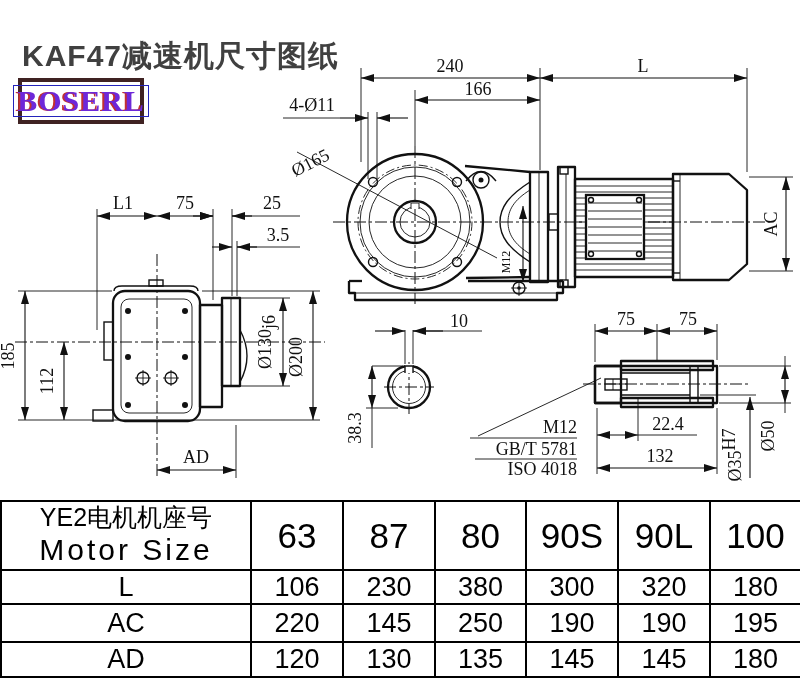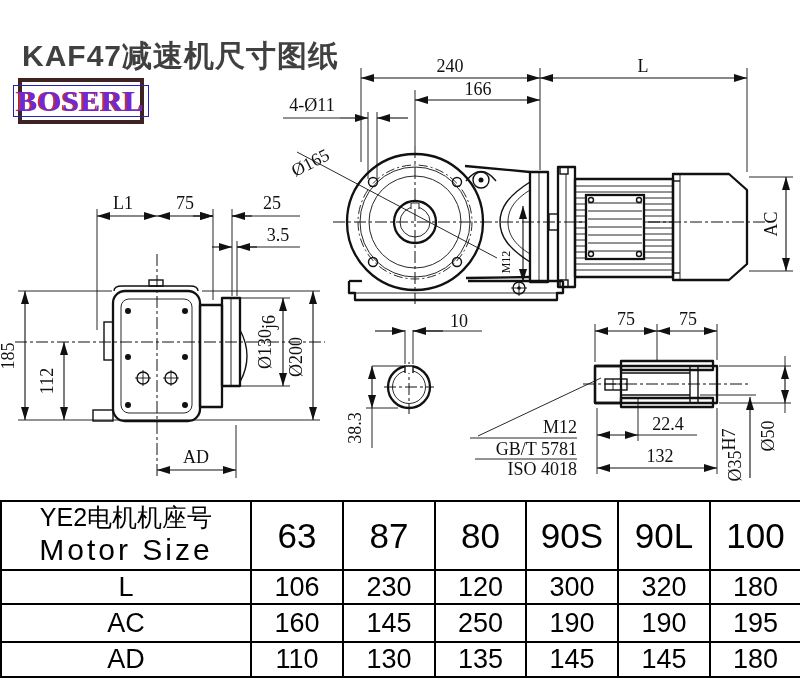--- a/index.html
+++ b/index.html
@@ -331,37 +331,37 @@
       <th class="colhead">87</th>
       <th class="colhead">80</th>
       <th class="colhead">90S</th>
       <th class="colhead">90L</th>
       <th class="colhead">100</th>
     </tr>
     <tr style="height:34px">
       <td class="rowlabel">L</td>
       <td class="cellnum">106</td>
       <td class="cellnum">230</td>
-      <td class="cellnum">120</td>
+      <td class="cellnum">380</td>
       <td class="cellnum">300</td>
       <td class="cellnum">320</td>
       <td class="cellnum">180</td>
     </tr>
     <tr style="height:38px">
       <td class="rowlabel">AC</td>
-      <td class="cellnum">160</td>
+      <td class="cellnum">220</td>
       <td class="cellnum">145</td>
       <td class="cellnum">250</td>
       <td class="cellnum">190</td>
       <td class="cellnum">190</td>
       <td class="cellnum">195</td>
     </tr>
     <tr style="height:35px">
       <td class="rowlabel">AD</td>
-      <td class="cellnum">110</td>
+      <td class="cellnum">120</td>
       <td class="cellnum">130</td>
       <td class="cellnum">135</td>
       <td class="cellnum">145</td>
       <td class="cellnum">145</td>
       <td class="cellnum">180</td>
     </tr>
   </tbody>
     </table>
 
 </div>

